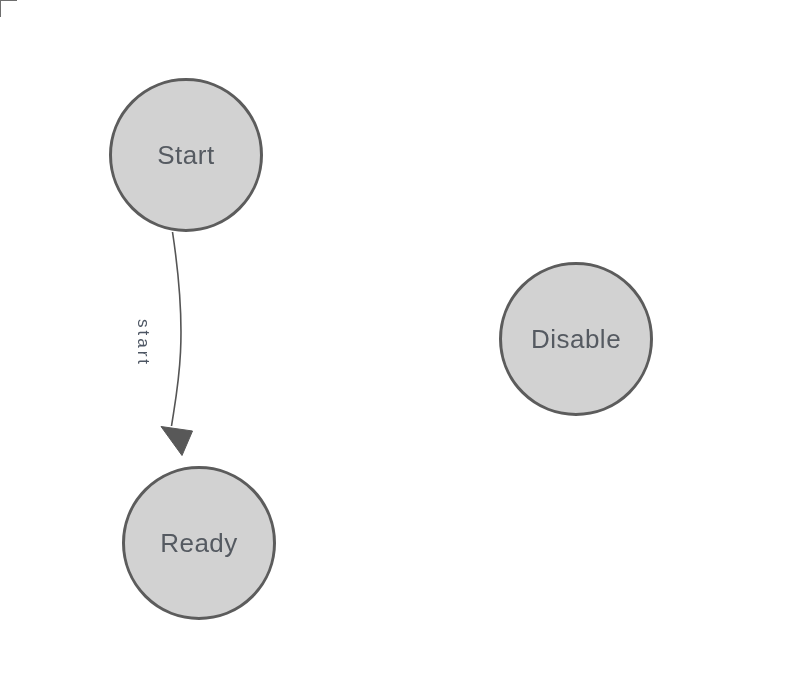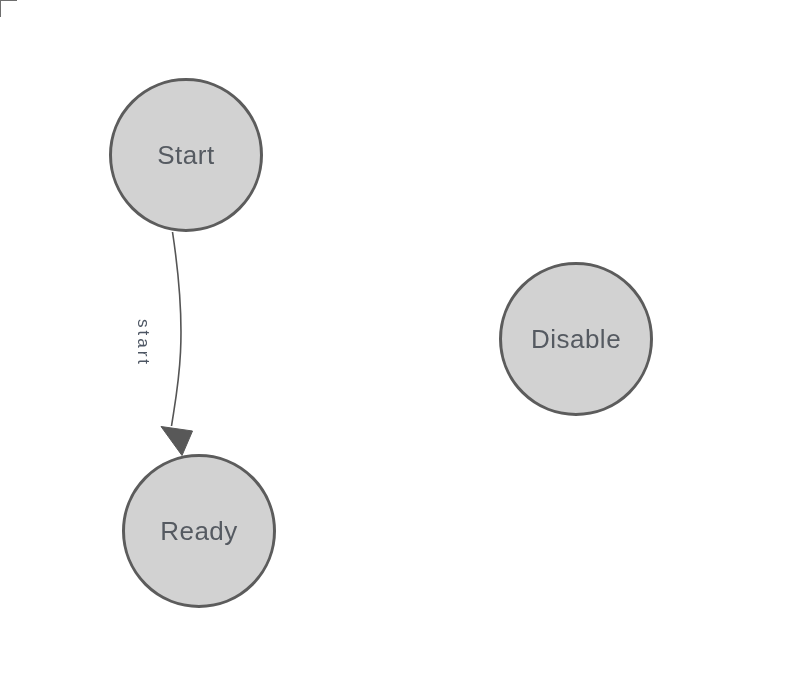--- a/index.html
+++ b/index.html
@@ -56,21 +56,21 @@
     cursor: default;
   }
   .state-label {
     font-size: 26px;
     color: #555a61;
     letter-spacing: 0.5px;
     user-select: none;
   }
   
   .node-start   { left: 109px; top: 78px;  }
-  .node-ready   { left: 122px; top: 454px; }
+  .node-ready   { left: 122px; top: 466px; }
   .node-disable { left: 499px; top: 262px; }
   .edge-label {
     position: absolute;
     left: 143px;
     top: 343px;
     transform: translate(-50%, -50%) rotate(90deg);
     transform-origin: center center;
     font-size: 17px;
     letter-spacing: 3px;
     color: #4d5663;

